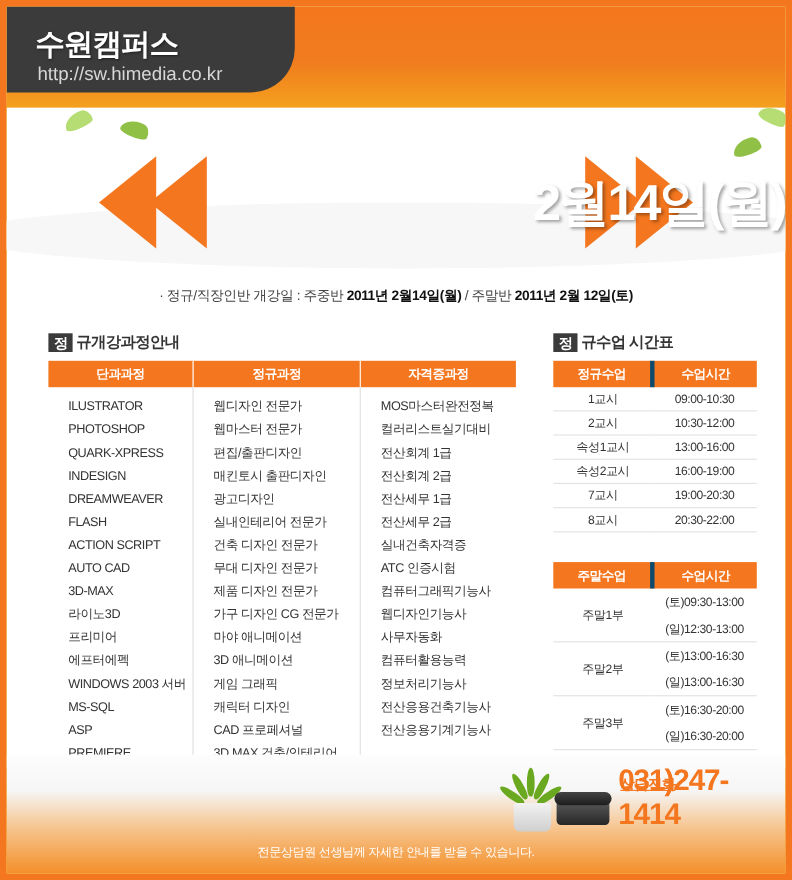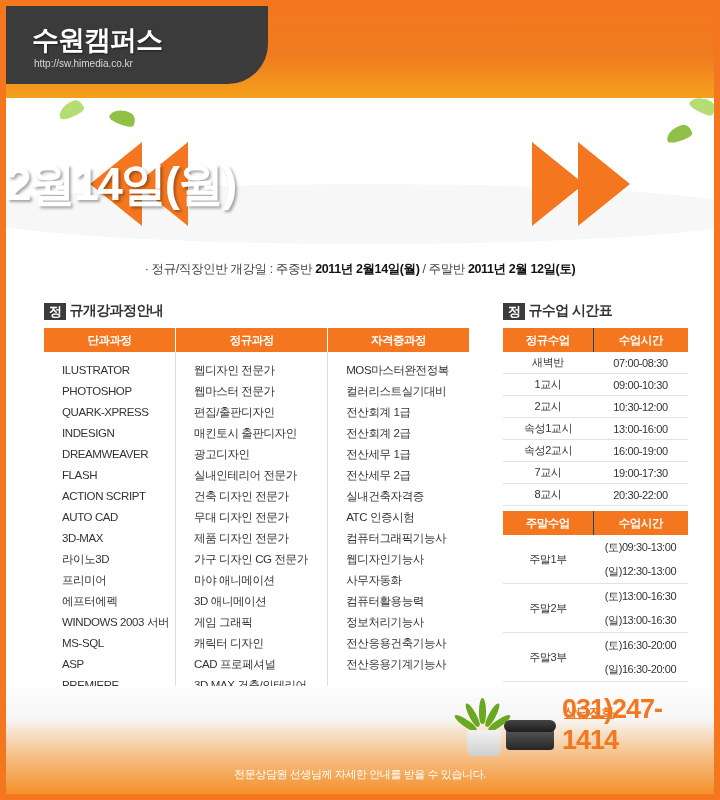--- a/index.html
+++ b/index.html
@@ -47,21 +47,21 @@
     color: #ffffff;
     font-size: 27px;
     font-weight: bold;
     letter-spacing: -1px;
     text-shadow: 1px 1px 2px rgba(0,0,0,0.5);
   }
   .campus-url {
     position: absolute;
     left: 28px; top: 52px;
     color: #d8d8d8;
-    font-size: 10px;
+    font-size: 17px;
     letter-spacing: 0px;
   }
 
   
   .leaf {
     position: absolute;
     width: 26px;
     height: 15px;
     border-radius: 70% 30% 65% 35% / 80% 70% 30% 20%;
     opacity: 0.85;
@@ -118,21 +118,21 @@
   .arrow-right2 {
     right: 130px;
     border-top: 42px solid transparent;
     border-bottom: 42px solid transparent;
     border-left: 52px solid #f4761e;
   }
   .date-text {
     position: absolute;
     left: 0; top: 0;
     width: 100%;
-    text-align: left;
+    text-align: right;
     font-size: 46px;
     font-weight: bold;
     color: #ffffff;
     line-height: 100px;
     letter-spacing: -2px;
     text-shadow: 2px 2px 3px rgba(0,0,0,0.35);
   }
 
   
   .subline {
@@ -212,21 +212,21 @@
     border-collapse: collapse;
     font-size: 11px;
   }
   .right-table th {
     background: #f4761e;
     color: #ffffff;
     font-size: 11.5px;
     font-weight: bold;
     height: 22px;
     letter-spacing: -0.5px;
-    border-right: 1px solid #0c4a6e;
+    border-right: 4px solid #0c4a6e;
   }
   .right-table th:last-child { border-right: none; }
   .right-table td {
     text-align: center;
     color: #333333;
     height: 19px;
     letter-spacing: -0.4px;
     border-bottom: 1px solid #e2e2e2;
   }
   .right-table td.label { width: 88px; }
@@ -426,42 +426,38 @@
 
     <table class="right-table rt1">
       <thead>
         <tr>
           <th>정규수업</th>
           <th>수업시간</th>
         </tr>
       </thead>
       <tbody>
         <tr>
-          <td class="label">새벽반</td>
-          <td>07:00-08:30</td>
-        </tr>
-        <tr>
           <td class="label">1교시</td>
           <td>09:00-10:30</td>
         </tr>
         <tr>
           <td class="label">2교시</td>
           <td>10:30-12:00</td>
         </tr>
         <tr>
           <td class="label">속성1교시</td>
           <td>13:00-16:00</td>
         </tr>
         <tr>
           <td class="label">속성2교시</td>
           <td>16:00-19:00</td>
         </tr>
         <tr>
           <td class="label">7교시</td>
-          <td>19:00-17:30</td>
+          <td>19:00-20:30</td>
         </tr>
         <tr>
           <td class="label">8교시</td>
           <td>20:30-22:00</td>
         </tr>
       </tbody>
     </table>
 
     <table class="right-table weekend rt2">
       <thead>

